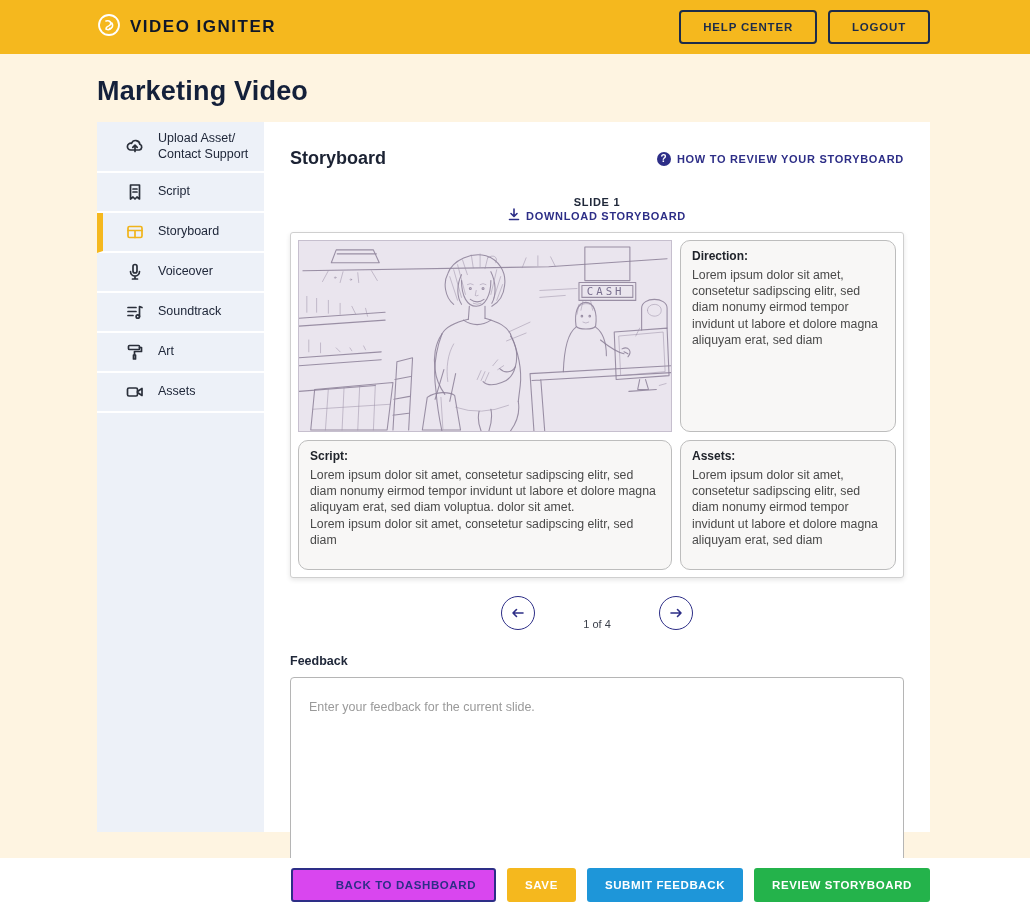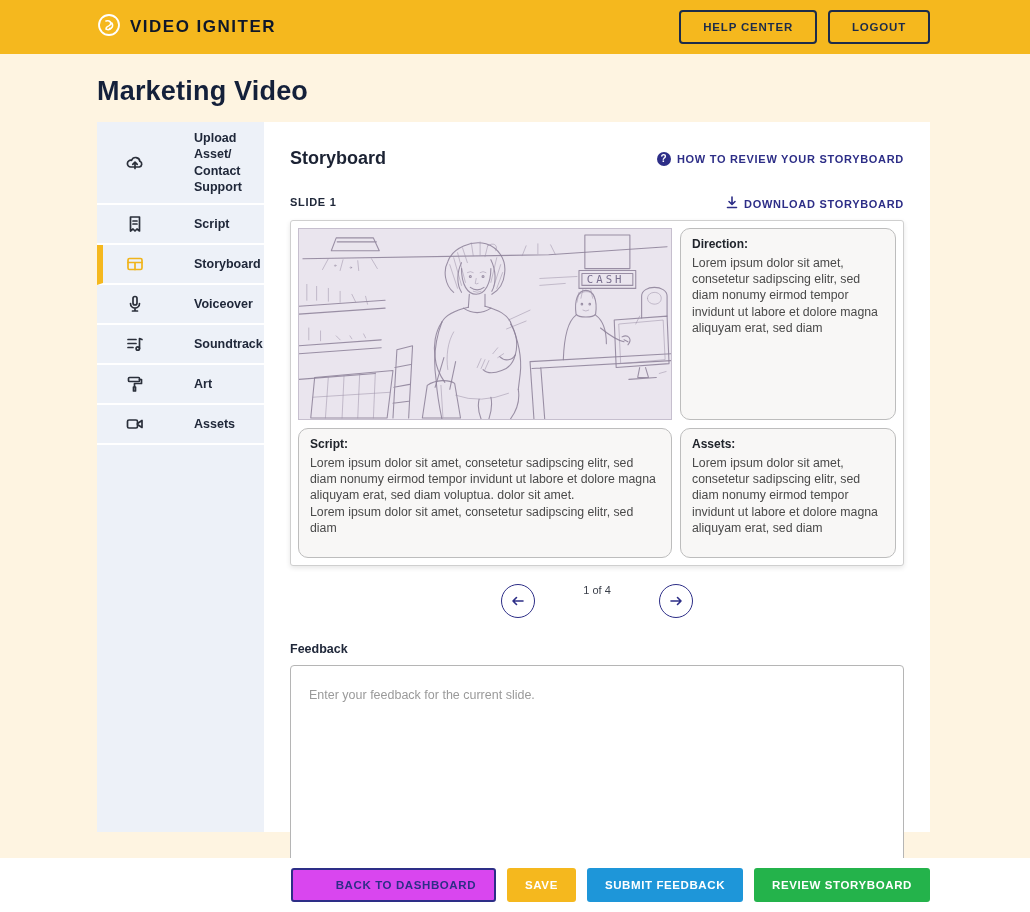--- a/index.html
+++ b/index.html
@@ -15,51 +15,51 @@
 
   
   .page-title { margin:22px 0 0 97px; font-size:27px; font-weight:bold; color:#14203A; letter-spacing:0.2px; }
 
   
   .panel { margin:15px 0 0 97px; width:833px; height:710px; background:#fff; display:flex; }
 
   
   .sidebar { width:167px; background:#EDF1F8; flex-shrink:0; }
   .side-item { display:flex; align-items:center; gap:13px; min-height:40px; padding:8px 8px 8px 28px; border-bottom:2px solid #fff; cursor:pointer; position:relative; }
-  .side-item .lbl { font-size:12.5px; font-weight:bold; color:#20283A; line-height:1.3; max-width:112px;margin-left:36px; }
+  .side-item .lbl { font-size:12.5px; font-weight:normal; color:#20283A; line-height:1.3; max-width:112px; }
   .side-item.active { padding-left:22px; border-left:6px solid #F5B81E; }
   .side-icon { width:20px; height:20px; flex-shrink:0; display:flex; align-items:center; justify-content:center; }
   .side-icon svg { stroke:#2A2F3A; fill:none; stroke-width:1.7; stroke-linecap:round; stroke-linejoin:round; }
   .side-item.active .side-icon svg { stroke:#F0B41B; }
 
   
   .content { flex:1; padding:26px 26px 0 26px; }
   .content-head { display:flex; justify-content:space-between; align-items:center; }
   .section-title { font-size:18px; font-weight:bold; color:#1B2233; }
   .help-link { display:flex; align-items:center; gap:6px; color:#2D2E87; font-size:11px; font-weight:bold; letter-spacing:0.7px; cursor:pointer; text-decoration:none; }
   .q-icon { width:14px; height:14px; border-radius:50%; background:#2D2E87; color:#fff; font-size:10px; font-weight:bold; display:flex; align-items:center; justify-content:center; }
-  .slide-row { display:flex; justify-content:space-between; align-items:flex-start; margin-top:27px; }
+  .slide-row { display:flex; justify-content:space-between; align-items:center; margin-top:27px;flex-direction:column; }
   .slide-label { font-size:11px; font-weight:bold; color:#20283A; letter-spacing:0.7px; }
   .download-link { display:flex; align-items:center; gap:6px; color:#2D2E87; font-size:11px; font-weight:bold; letter-spacing:0.7px; cursor:pointer; text-decoration:none; }
 
   
   .card { margin-top:9px; border:1px solid #CFCFCF; border-radius:3px; padding:7px; box-shadow:0 2px 5px rgba(0,0,0,0.10); background:#fff; }
   .card-grid { display:grid; grid-template-columns:1fr 216px; grid-template-rows:192px 130px; gap:8px; }
   .sketch-cell { border:1px solid #C6BFCE; overflow:hidden; background:#EAE5EE; }
   .sketch-cell svg { display:block; width:100%; height:100%; }
   .info-box { border:1px solid #BDBDBD; border-radius:10px; background:#F8F7F6; padding:8px 11px; overflow:hidden; }
   .info-box h4 { font-size:12px; font-weight:bold; color:#20242B; margin-bottom:4px; }
   .info-box p { font-size:12.3px; color:#4A4A4A; line-height:1.32; }
 
   .pencil { stroke:#8B7F97; fill:none; stroke-width:1.1; stroke-linecap:round; stroke-linejoin:round; opacity:0.85; }
   .pencil-lt { stroke:#9C92A8; fill:none; stroke-width:0.9; stroke-linecap:round; opacity:0.6; }
   .cash-text { fill:#7A7090; font-family:"DejaVu Sans Mono",monospace; font-size:11px; letter-spacing:3px; }
 
   
-  .pagination { margin-top:18px; display:flex; align-items:flex-start; justify-content:center; gap:48px; }
+  .pagination { margin-top:18px; display:flex; align-items:flex-end; justify-content:center; gap:48px; }
   .pg-btn { width:34px; height:34px; border-radius:50%; border:1.6px solid #2D2E87; background:#fff; display:flex; align-items:center; justify-content:center; cursor:pointer; }
   .pg-btn svg { stroke:#2D2E87; fill:none; stroke-width:1.6; stroke-linecap:round; stroke-linejoin:round; }
   .pg-count { font-size:11px; color:#3A3F4A; }
 
   
   .feedback-label { margin-top:24px; font-size:12.5px; font-weight:bold; color:#20283A; }
   .feedback-area { margin-top:9px; width:614px; height:207px; border:1px solid #B5B5B5; border-radius:4px; padding:22px 18px; font-size:12.5px; font-family:inherit; color:#333; resize:none; background:#fff; }
   .feedback-area::placeholder { color:#9A9A9A; }
 
   

